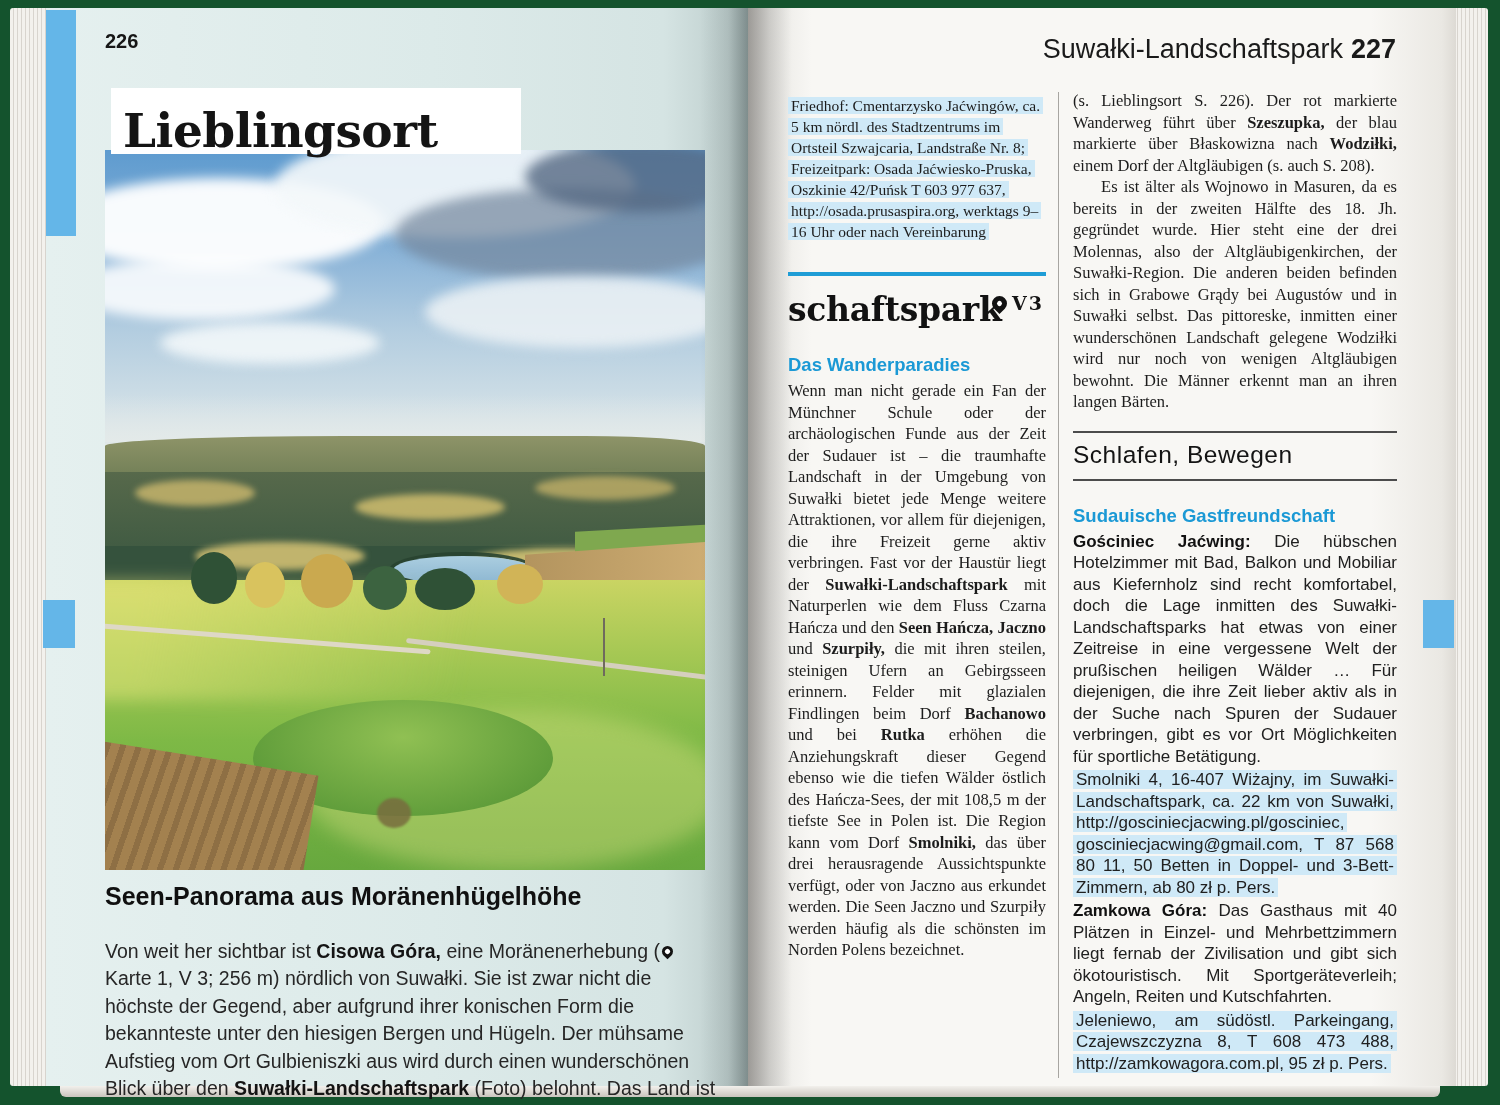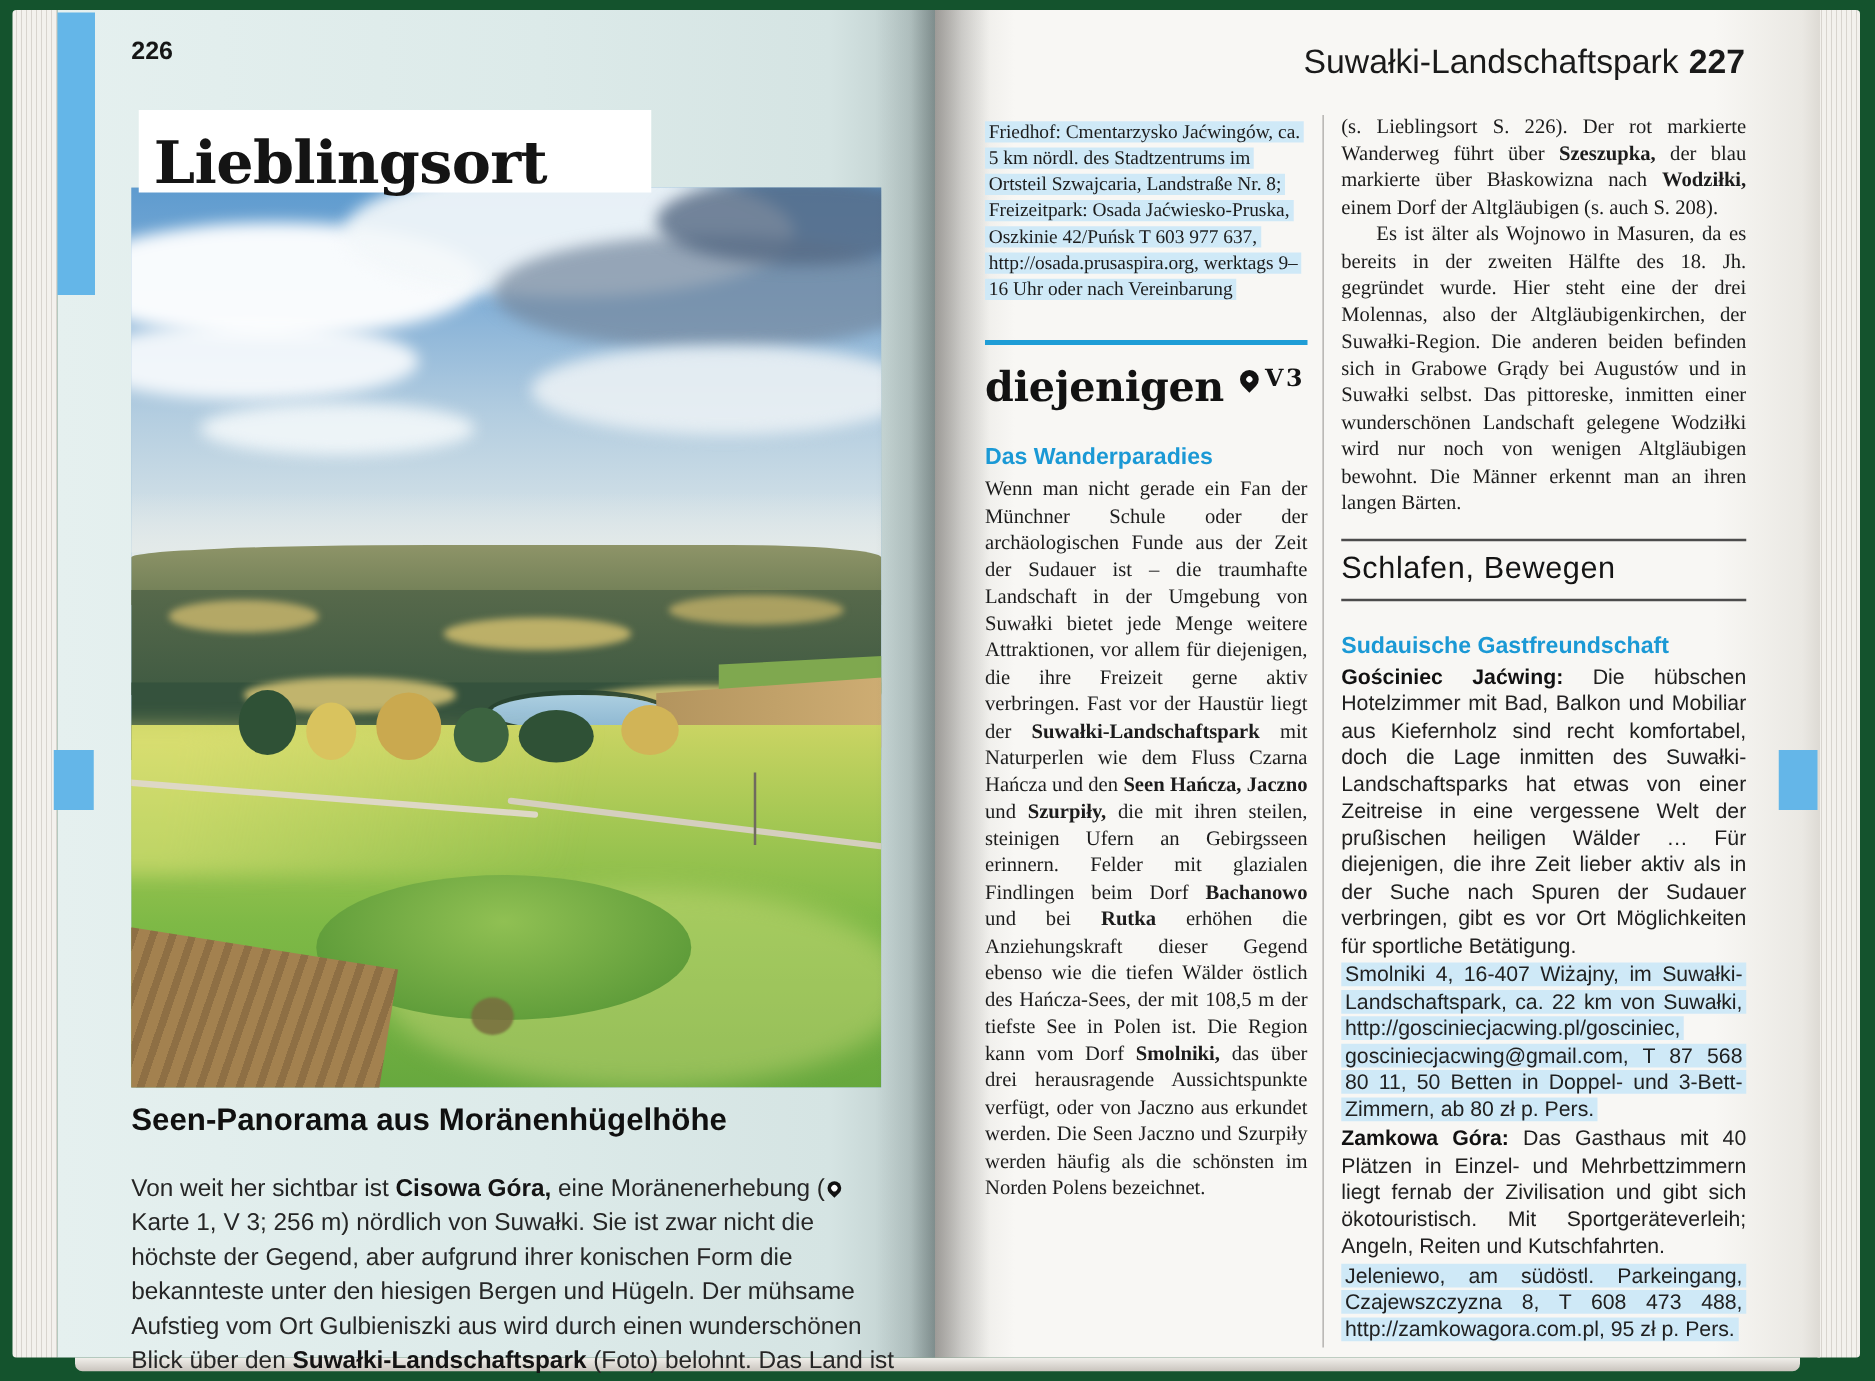--- a/index.html
+++ b/index.html
@@ -184,21 +184,21 @@
       <span>Suwałki-Landschaftspark</span><span class="b">227</span>
     </div>
 
     <div class="col-divider"></div>
 
     <div class="col col-l">
       <p class="serif info"><span class="hl">Friedhof: Cmentarzysko Jaćwingów, ca. 5 km nördl. des Stadtzentrums im Ortsteil Szwajcaria, Landstraße Nr. 8; Freizeitpark: Osada Jaćwiesko-Pruska, Oszkinie 42/Puńsk T 603 977 637, http://osada.prusaspira.org, werktags 9–16 Uhr oder nach Vereinbarung</span></p>
 
       <div class="sec-rule"></div>
       <div class="sec-title">
-        <div>diejenigen</div>
+        <div>schaftspark</div>
         <span class="pin-v3">
           <span class="pin-glyph lg"></span>
           <span class="v3">V3</span>
         </span>
       </div>
 
       <h3 class="blue-h">Das Wanderparadies</h3>
       <p class="serif"><span>Wenn man nicht gerade ein Fan der Münchner Schule oder der archäologischen Funde aus der Zeit der Sudauer ist – die traumhafte Landschaft in der Umgebung von Suwałki bietet jede Menge weitere Attraktionen, vor allem für diejenigen, die ihre Freizeit gerne aktiv verbringen. Fast vor der Haustür liegt der </span><span class="b">Suwałki-Landschaftspark</span><span> mit Naturperlen wie dem Fluss Czarna Hańcza und den </span><span class="b">Seen Hańcza, Jaczno</span><span> und </span><span class="b">Szurpiły,</span><span> die mit ihren steilen, steinigen Ufern an Gebirgsseen erinnern. Felder mit glazialen Findlingen beim Dorf </span><span class="b">Bachanowo</span><span> und bei </span><span class="b">Rutka</span><span> erhöhen die Anziehungskraft dieser Gegend ebenso wie die tiefen Wälder östlich des Hańcza-Sees, der mit 108,5 m der tiefste See in Polen ist. Die Region kann vom Dorf </span><span class="b">Smolniki,</span><span> das über drei herausragende Aussichtspunkte verfügt, oder von Jaczno aus erkundet werden. Die Seen Jaczno und Szurpiły werden häufig als die schönsten im Norden Polens bezeichnet.</span></p>
 
     </div>

